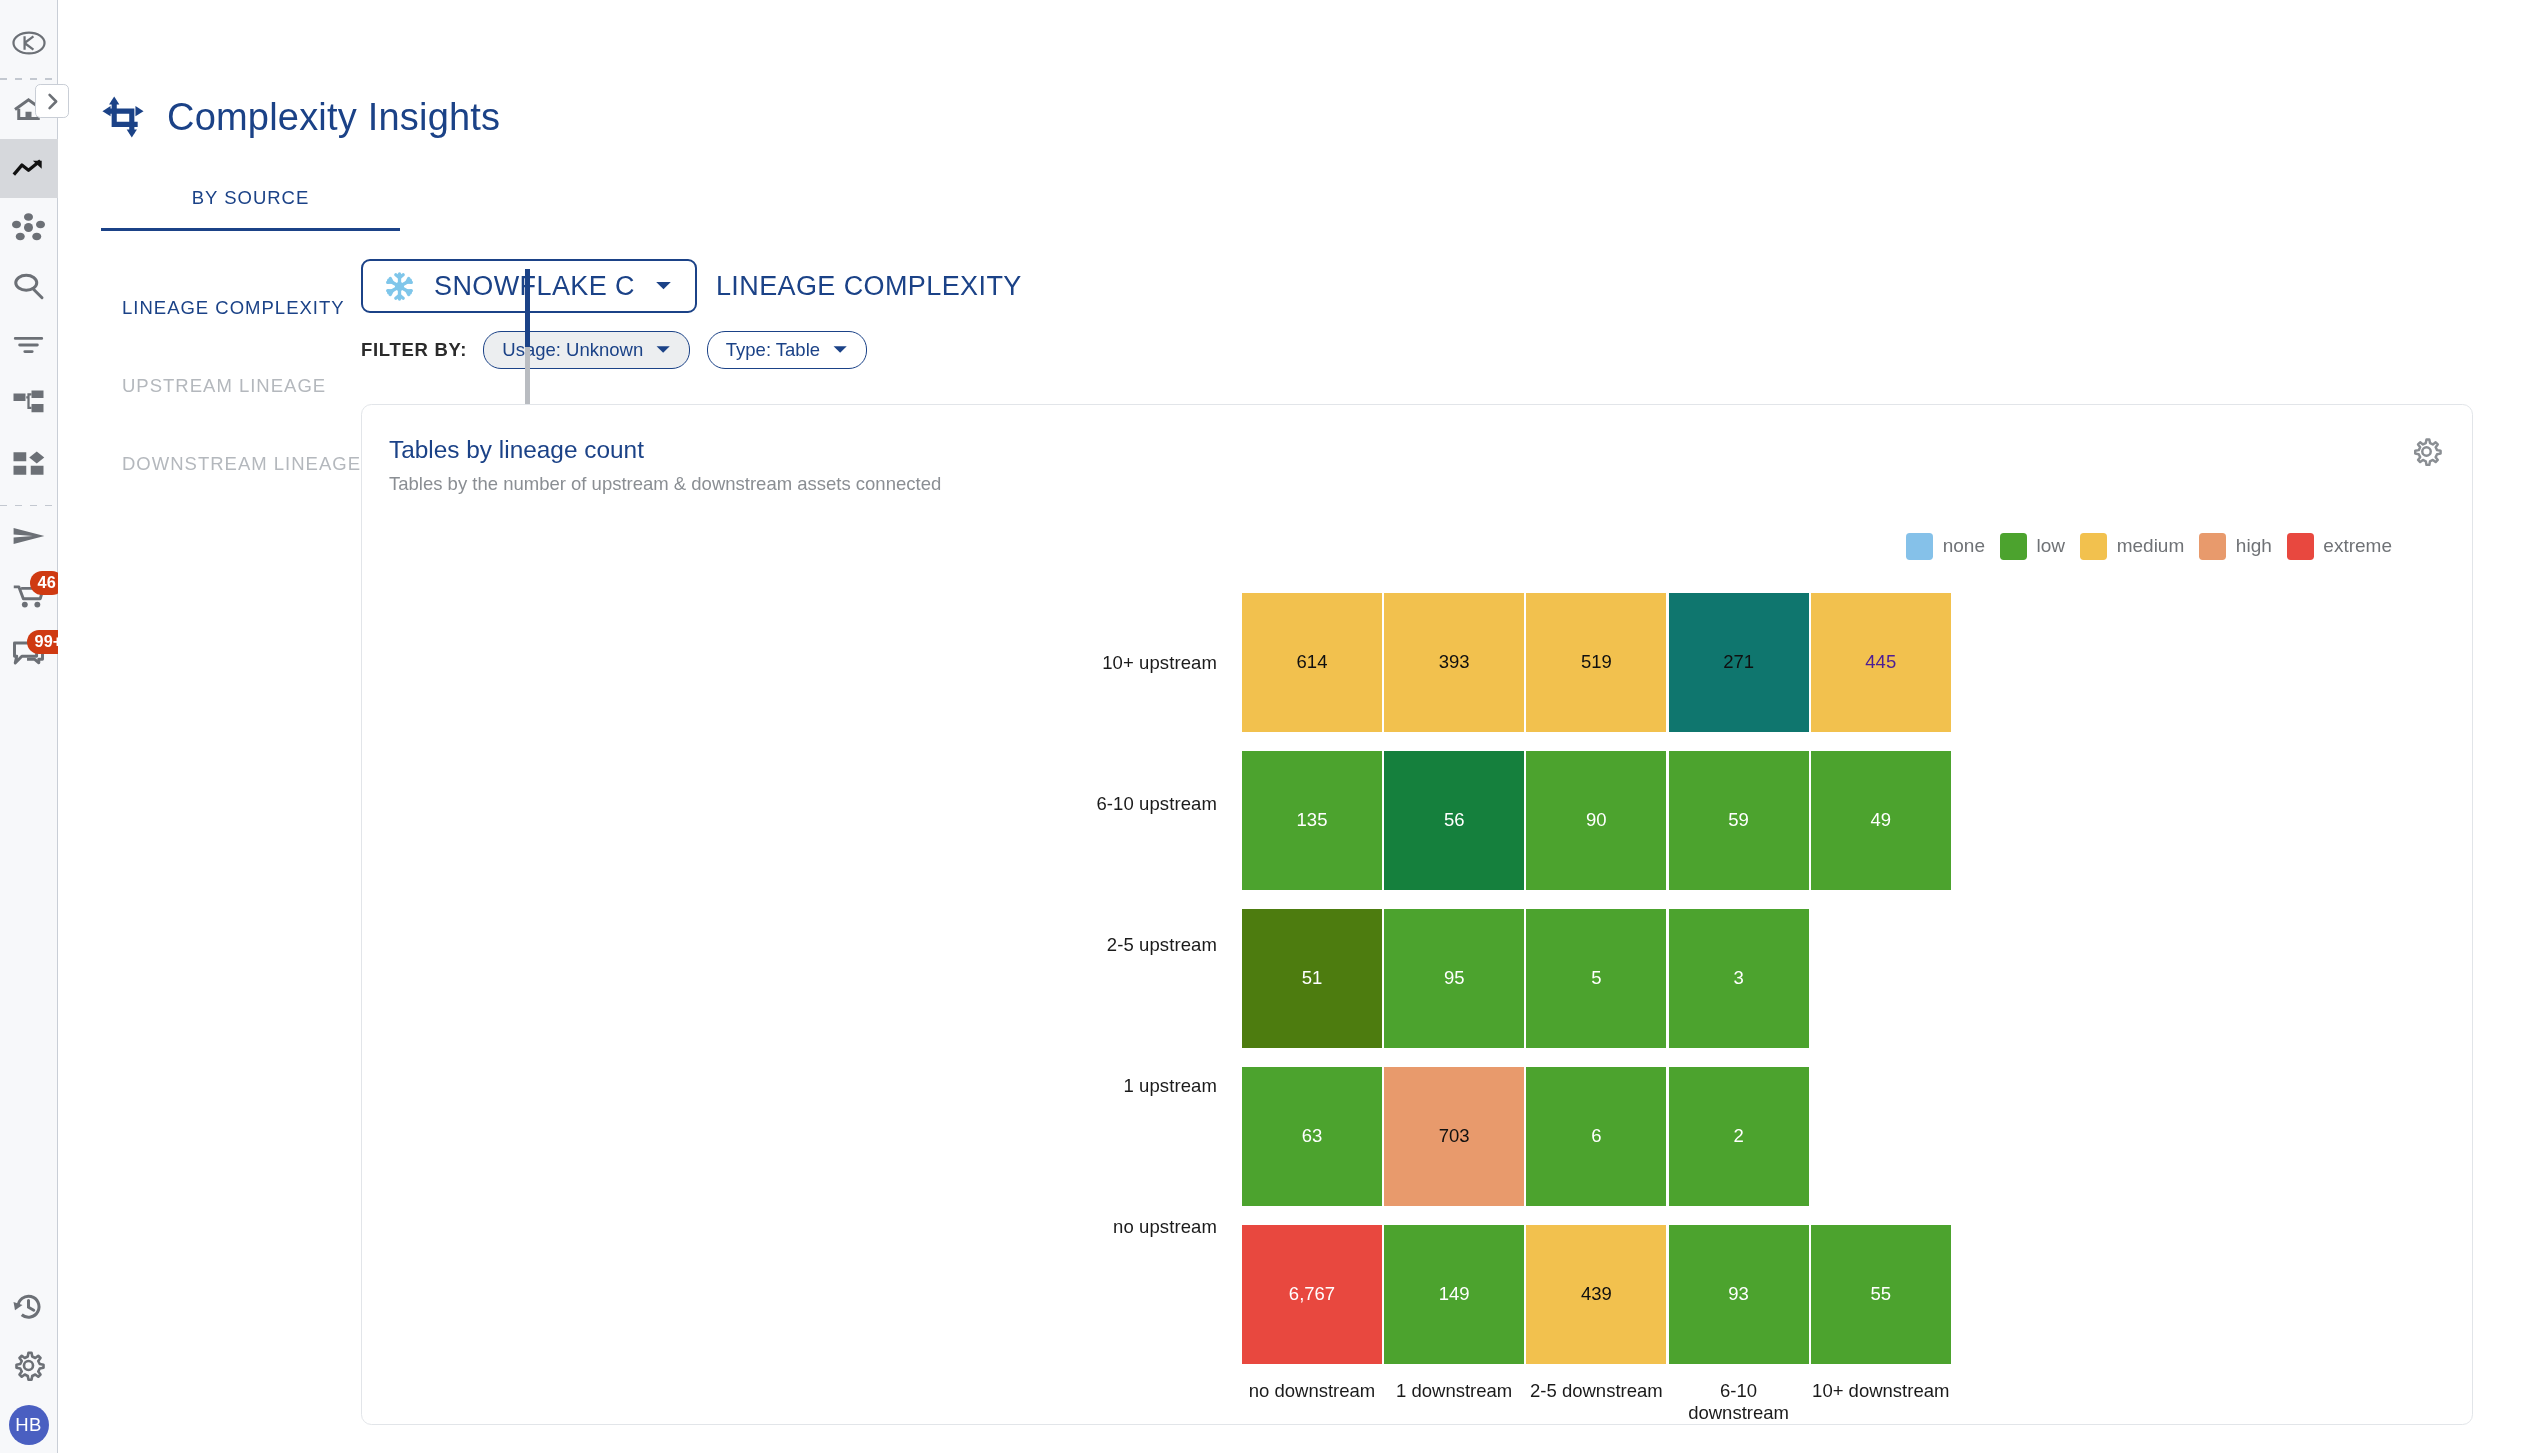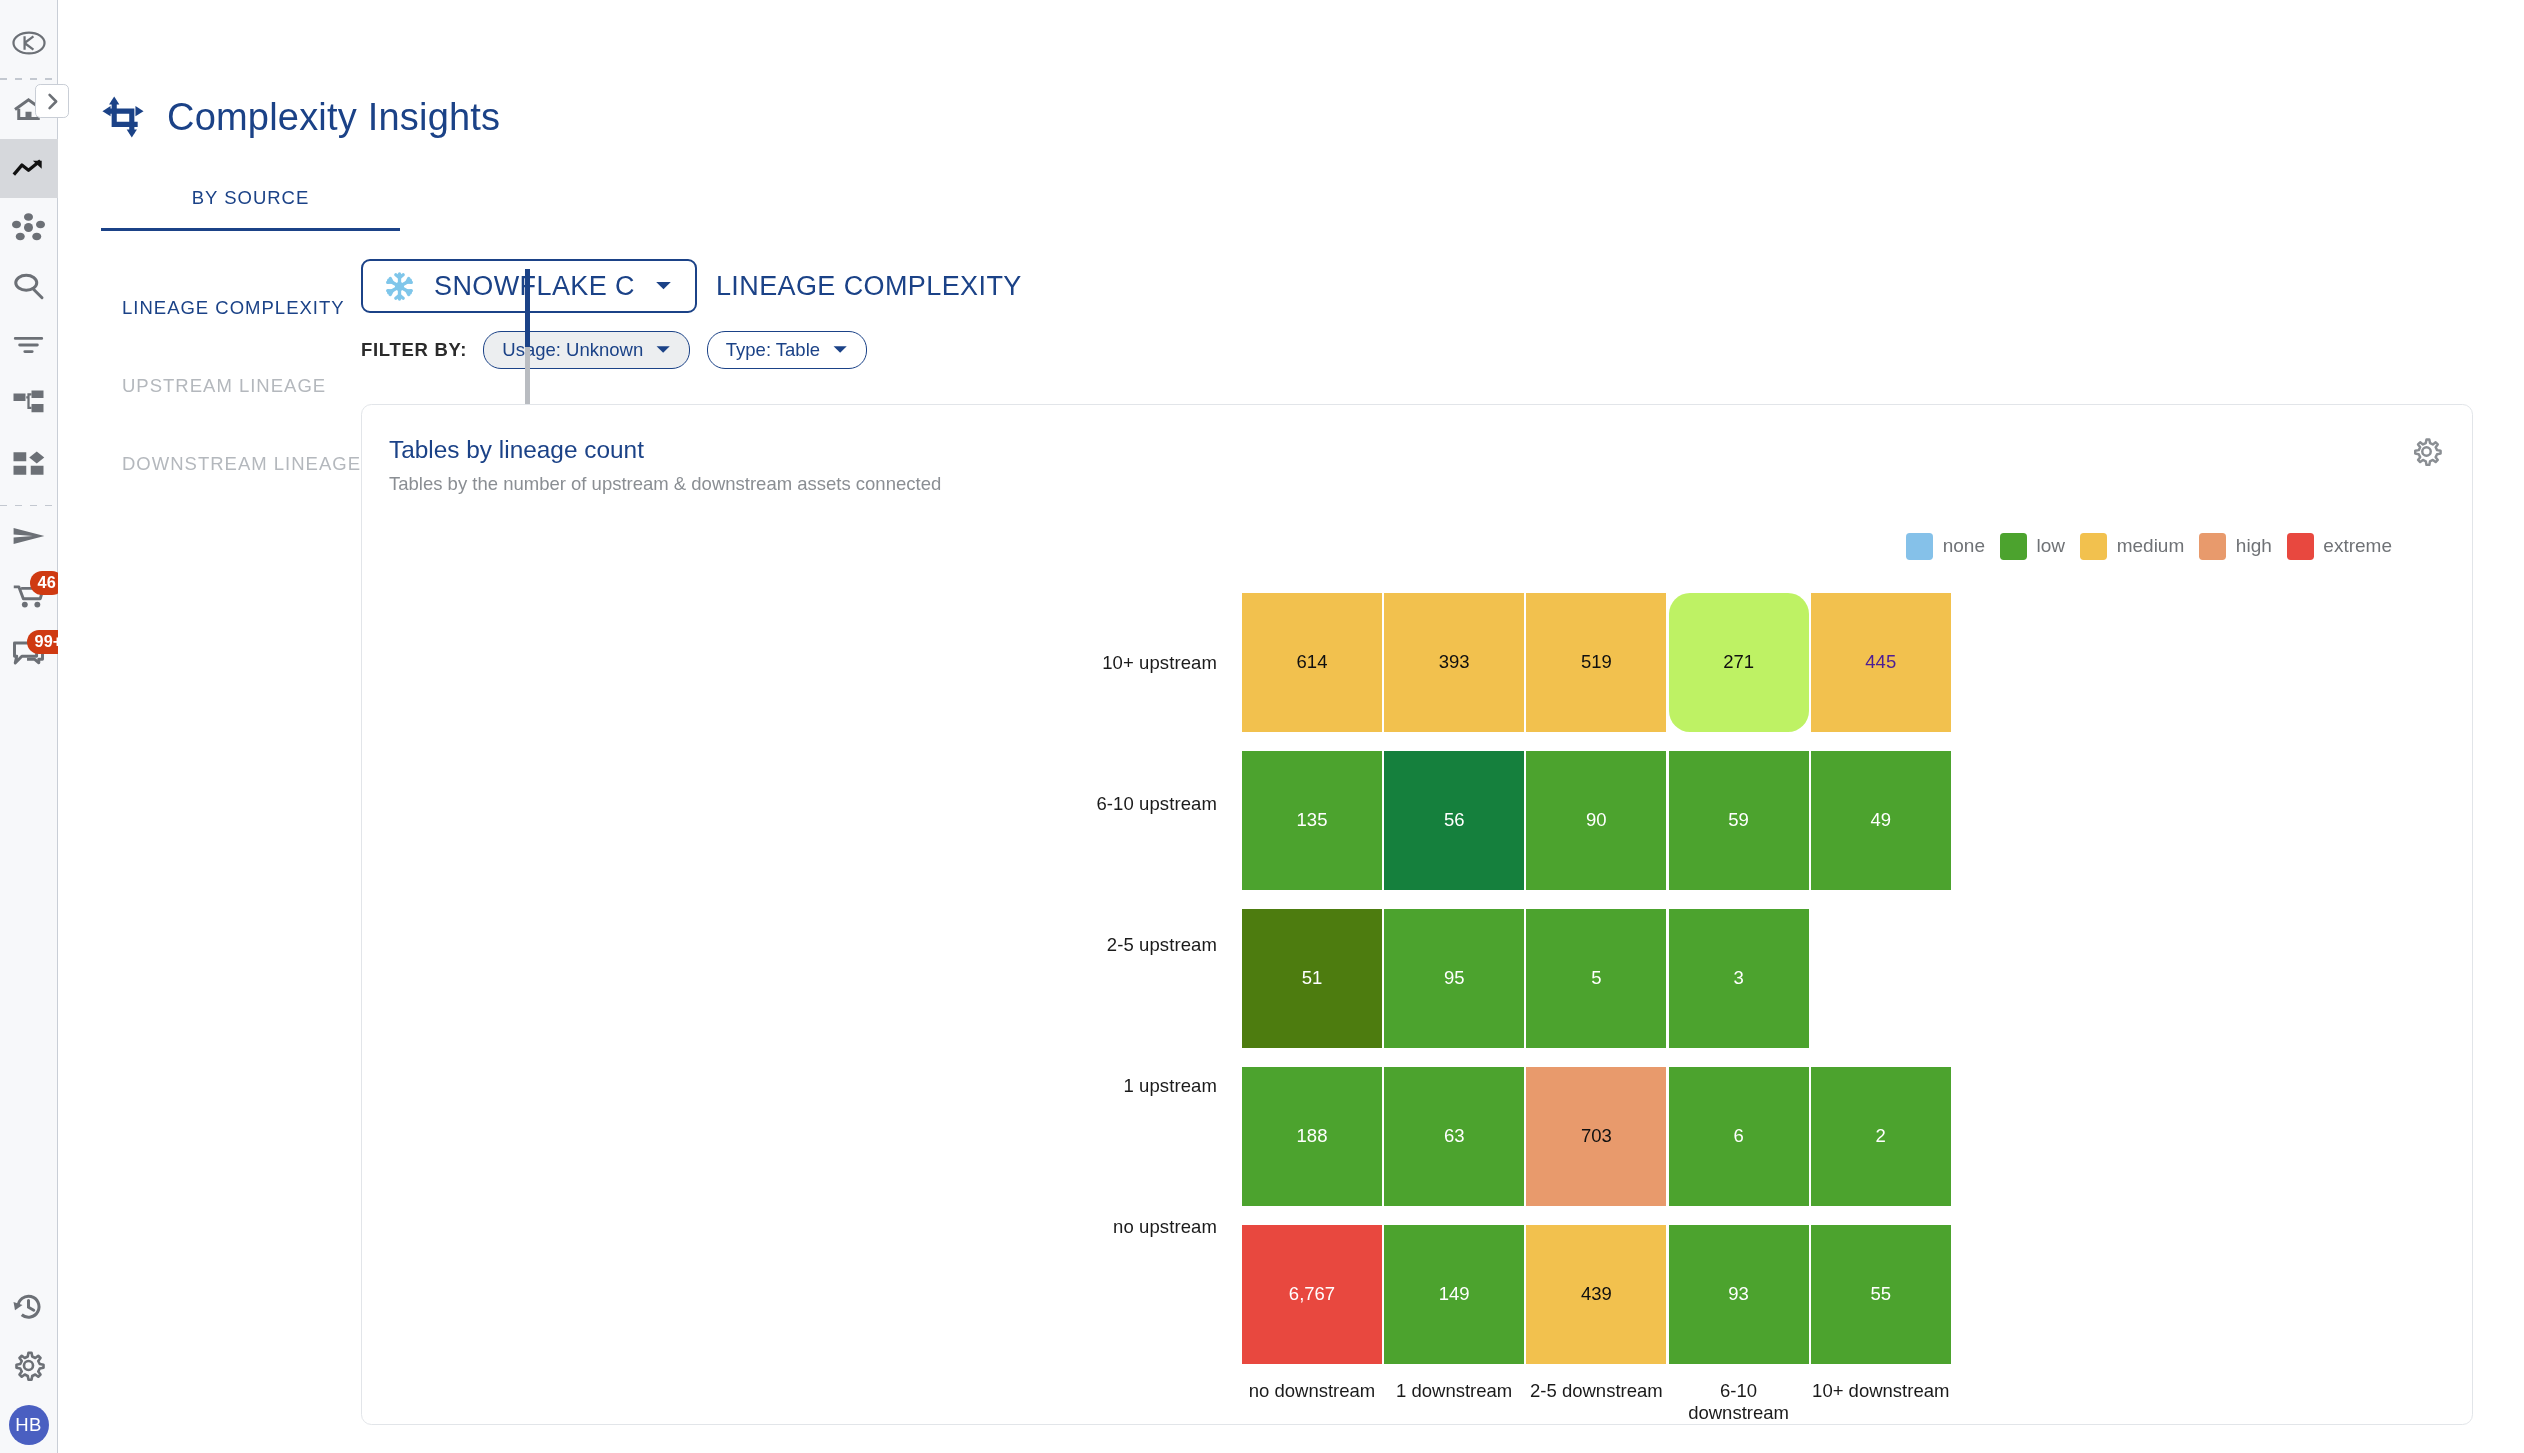--- a/index.html
+++ b/index.html
@@ -363,38 +363,37 @@
                 <div class="ylabel">6-10 upstream</div>
                 <div class="ylabel">2-5 upstream</div>
                 <div class="ylabel">1 upstream</div>
                 <div class="ylabel">no upstream</div>
               </div>
               <div class="matrix" id="matrix">
                   <div class="mrow">
                     <div class="cell" style="background: rgb(242, 193, 78); color: rgb(16, 16, 16);">614</div>
                     <div class="cell" style="background: rgb(242, 193, 78); color: rgb(16, 16, 16);">393</div>
                     <div class="cell" style="background: rgb(242, 193, 78); color: rgb(16, 16, 16);">519</div>
-                    <div class="cell" style="background: #bef264; color: rgb(16, 16, 16); border-radius: 21px;">271</div>
+                    <div class="cell" style="background: #0f766e; color: rgb(16, 16, 16);">271</div>
                     <div class="cell" style="background: rgb(242, 193, 78); color: #4c1d95;">445</div>
                   </div>
                   <div class="mrow">
                     <div class="cell" style="background: rgb(76, 163, 46); color: rgb(255, 255, 255);">135</div>
                     <div class="cell" style="background: #15803d; color: rgb(255, 255, 255);">56</div>
                     <div class="cell" style="background: rgb(76, 163, 46); color: rgb(255, 255, 255);">90</div>
                     <div class="cell" style="background: rgb(76, 163, 46); color: rgb(255, 255, 255);">59</div>
                     <div class="cell" style="background: rgb(76, 163, 46); color: rgb(255, 255, 255);">49</div>
                   </div>
                   <div class="mrow">
                     <div class="cell" style="background: #4d7c0f; color: rgb(255, 255, 255);">51</div>
                     <div class="cell" style="background: rgb(76, 163, 46); color: rgb(255, 255, 255);">95</div>
                     <div class="cell" style="background: rgb(76, 163, 46); color: rgb(255, 255, 255);">5</div>
                     <div class="cell" style="background: rgb(76, 163, 46); color: rgb(255, 255, 255);">3</div>
                   </div>
                   <div class="mrow">
-                    <div class="cell" style="background: rgb(76, 163, 46); color: rgb(255, 255, 255);">188</div>
                     <div class="cell" style="background: rgb(76, 163, 46); color: rgb(255, 255, 255);">63</div>
                     <div class="cell" style="background: rgb(232, 154, 108); color: rgb(16, 16, 16);">703</div>
                     <div class="cell" style="background: rgb(76, 163, 46); color: rgb(255, 255, 255);">6</div>
                     <div class="cell" style="background: rgb(76, 163, 46); color: rgb(255, 255, 255);">2</div>
                   </div>
                   <div class="mrow">
                     <div class="cell" style="background: rgb(232, 72, 63); color: rgb(255, 255, 255);">6,767</div>
                     <div class="cell" style="background: rgb(76, 163, 46); color: rgb(255, 255, 255);">149</div>
                     <div class="cell" style="background: rgb(242, 193, 78); color: rgb(16, 16, 16);">439</div>
                     <div class="cell" style="background: rgb(76, 163, 46); color: rgb(255, 255, 255);">93</div>

